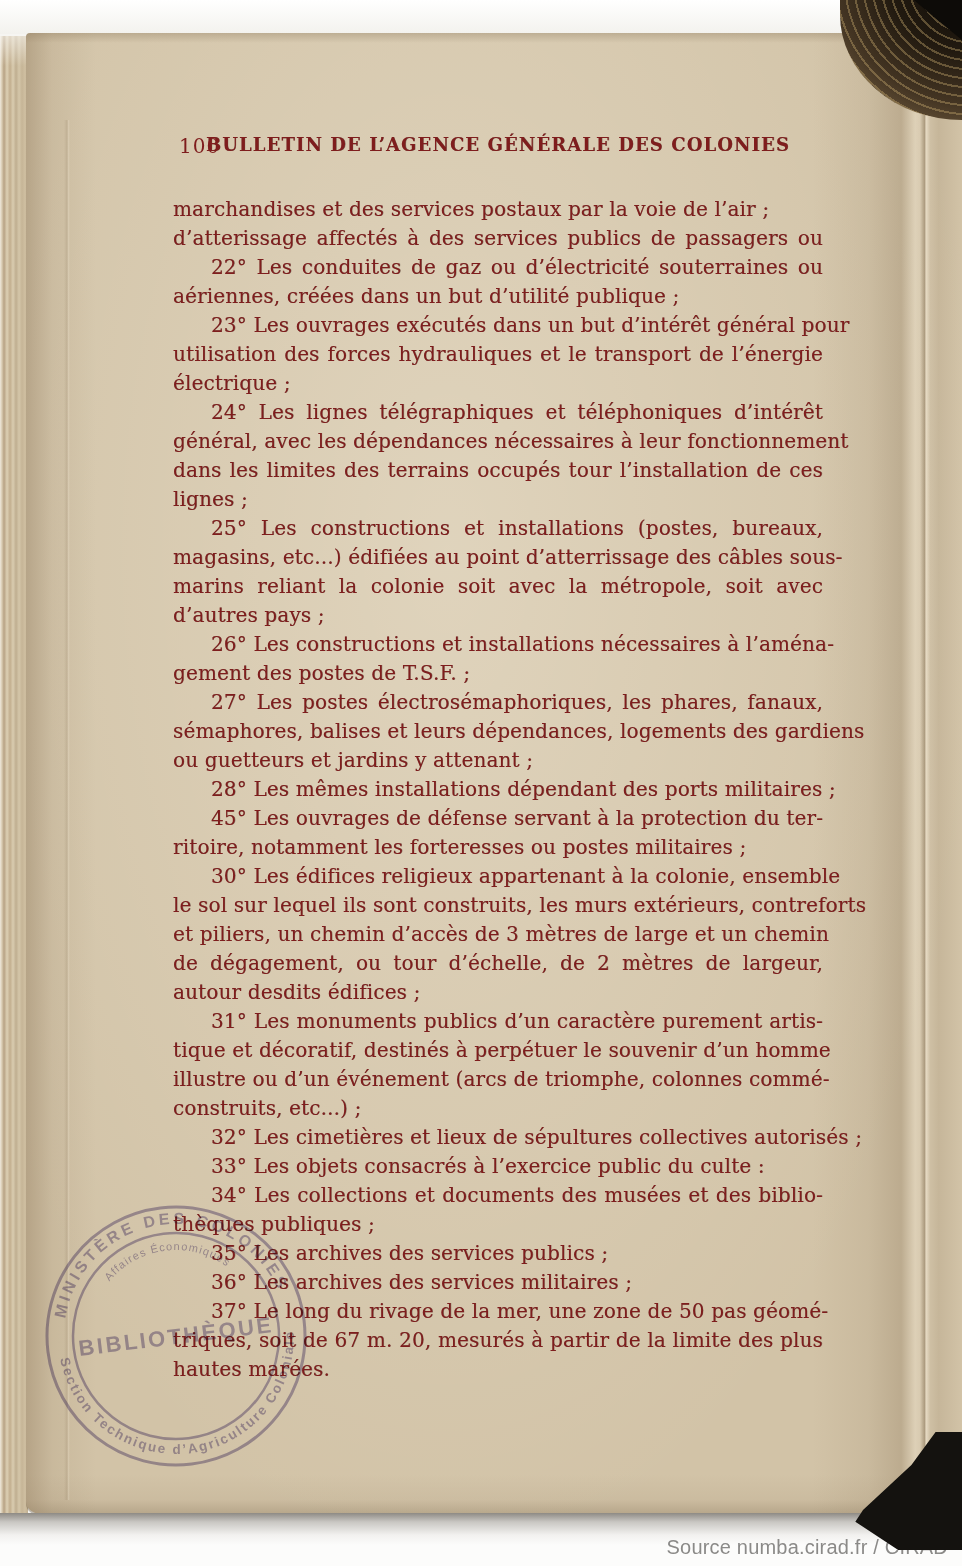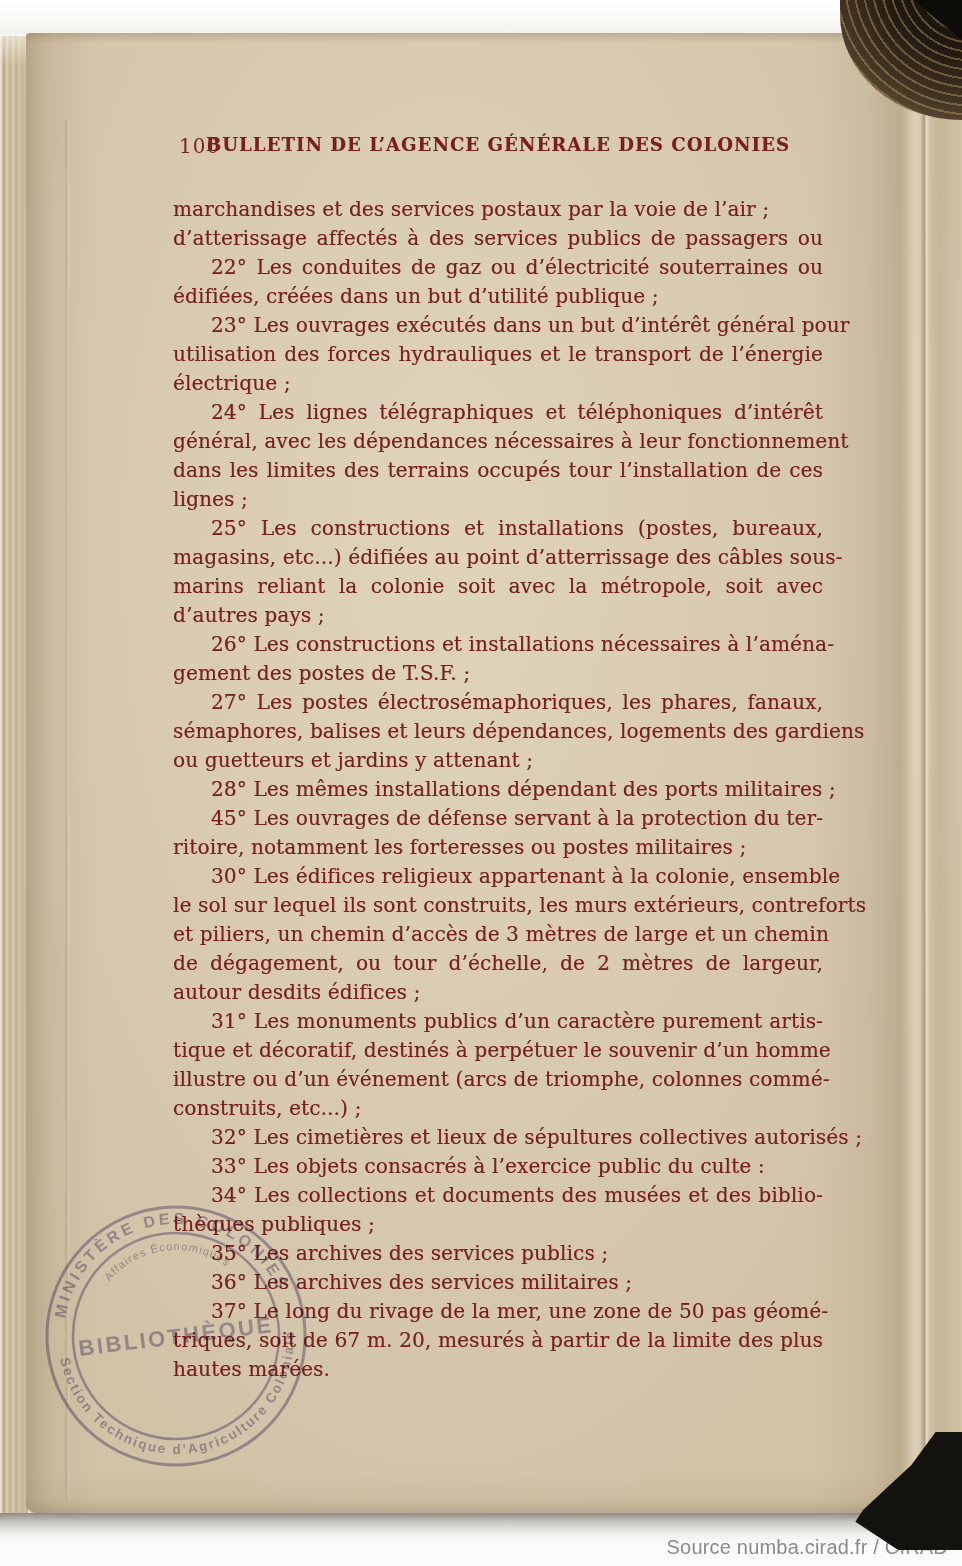--- a/index.html
+++ b/index.html
@@ -87,21 +87,21 @@
 
 <div class="content">
   <div class="page-header">
     <span class="page-number">100</span>
     <span class="running-title">BULLETIN DE L’AGENCE GÉNÉRALE DES COLONIES</span>
   </div>
   <div class="body-text">
       <div class="line last">marchandises et des services postaux par la voie de l’air ;</div>
       <div class="line">d’atterissage affectés à des services publics de passagers ou</div>
       <div class="line indent">22° Les conduites de gaz ou d’électricité souterraines ou</div>
-      <div class="line last">édifiées, créées dans un but d’utilité publique ;</div>
+      <div class="line last">aériennes, créées dans un but d’utilité publique ;</div>
       <div class="line indent">23° Les ouvrages exécutés dans un but d’intérêt général pour</div>
       <div class="line">utilisation des forces hydrauliques et le transport de l’énergie</div>
       <div class="line last">électrique ;</div>
       <div class="line indent">24° Les lignes télégraphiques et téléphoniques d’intérêt</div>
       <div class="line">général, avec les dépendances nécessaires à leur fonctionnement</div>
       <div class="line">dans les limites des terrains occupés tour l’installation de ces</div>
       <div class="line last">lignes ;</div>
       <div class="line indent">25° Les constructions et installations (postes, bureaux,</div>
       <div class="line">magasins, etc...) édifiées au point d’atterrissage des câbles sous-</div>
       <div class="line">marins reliant la colonie soit avec la métropole, soit avec</div>

